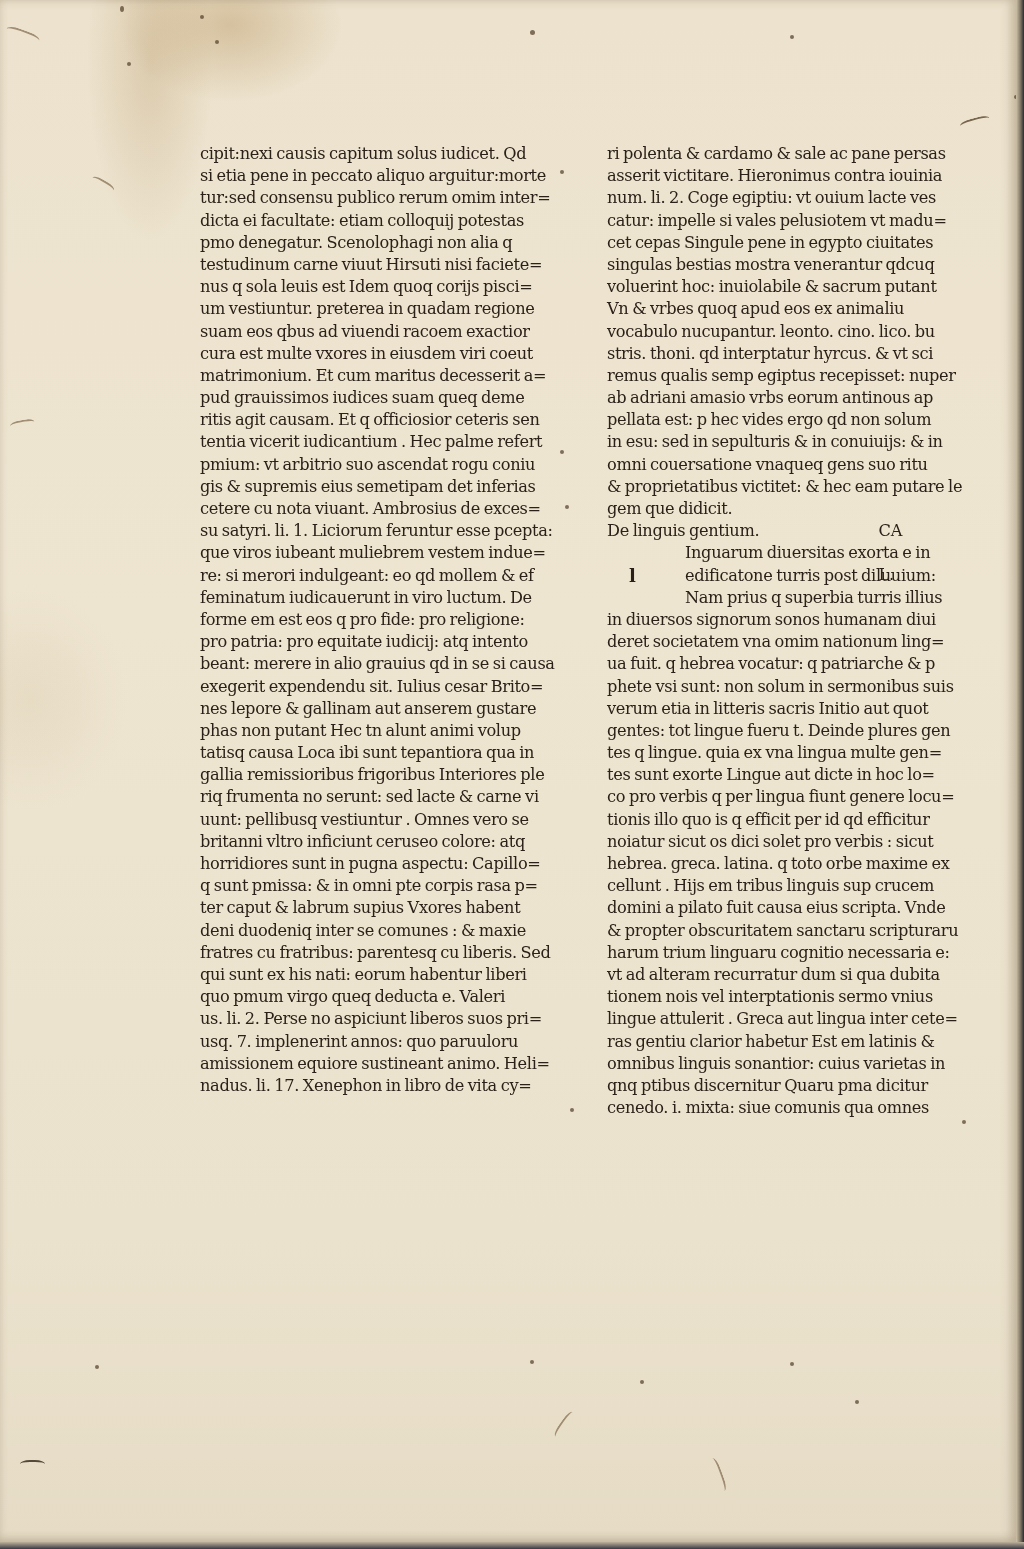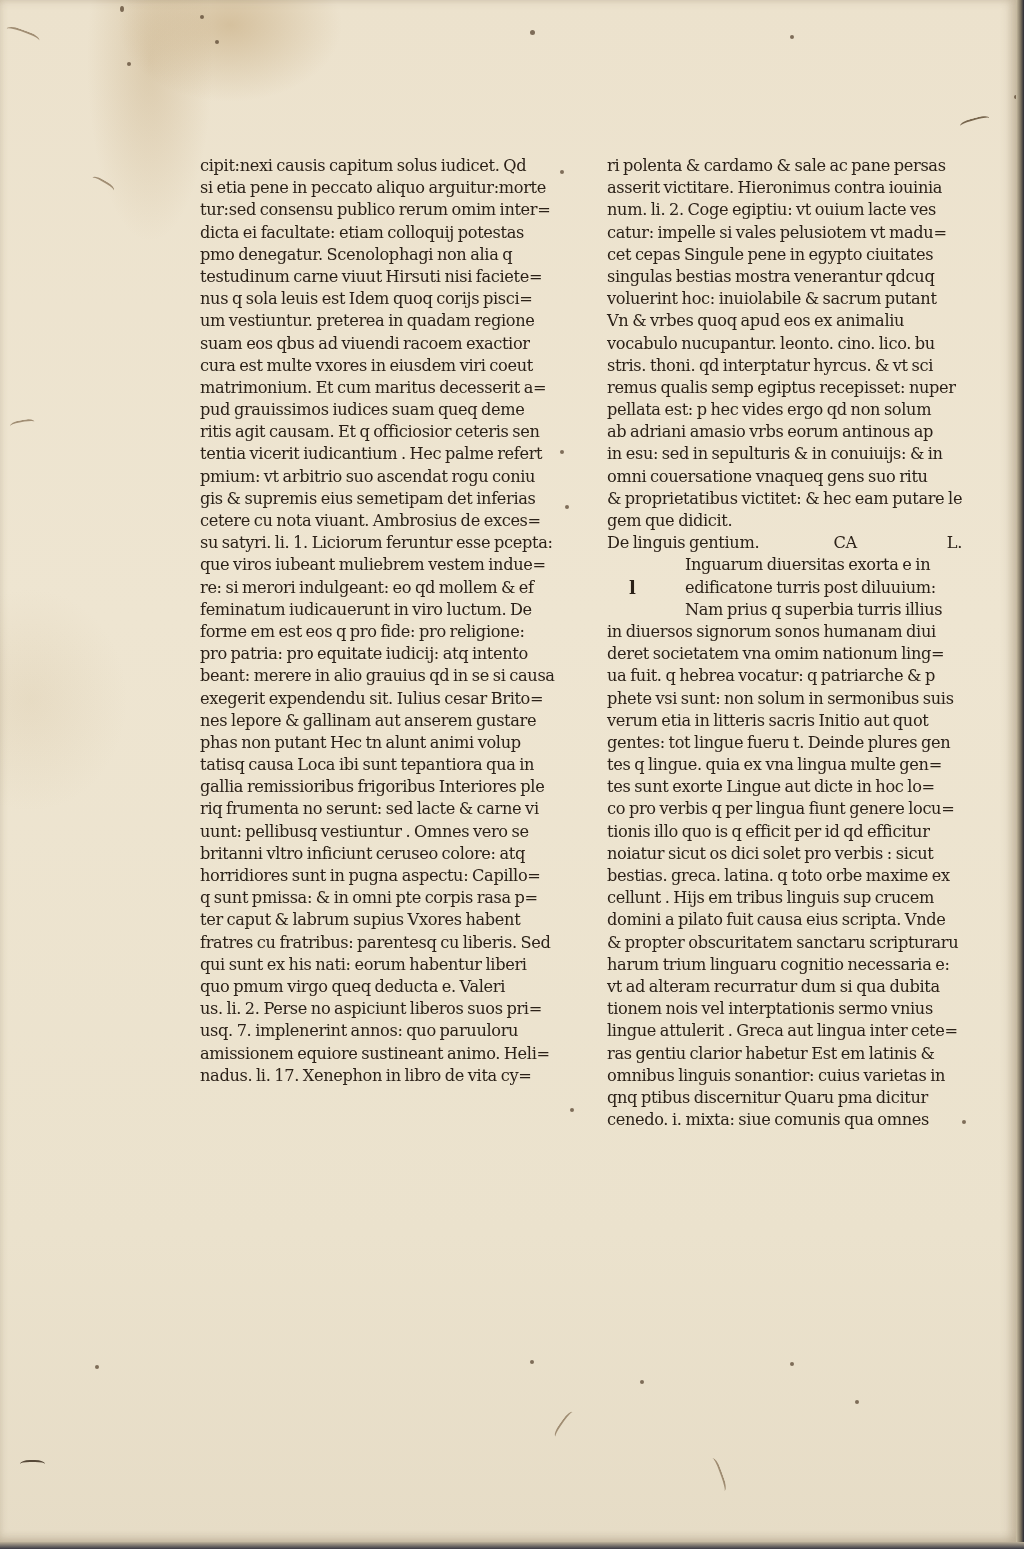--- a/index.html
+++ b/index.html
@@ -19,33 +19,33 @@
   }
   .page-edge-right {
     position: absolute; right: 0; top: 0; width: 8px; height: 1549px;
     background: linear-gradient(90deg, #cfc3a8, #7a705e 60%, #2a2a33);
   }
   .page-edge-bottom {
     position: absolute; left: 0; bottom: 0; width: 1024px; height: 7px;
     background: linear-gradient(180deg, #bdb199, #3a3a44);
   }
   .column {
-    position: absolute; top: 155px;
+    position: absolute; top: 143px;
     font-family: "DejaVu Serif", serif;
     color: #2b2118;
     font-size: 16.2px;
     line-height: 22.2px;
     letter-spacing: -0.35px;
     word-spacing: -1px;
   }
   .col-left { left: 200px; width: 372px; }
   .col-right { left: 607px; width: 355px; }
   .line { white-space: nowrap; height: 22.2px; overflow: visible; }
   .heading-row { display: flex; justify-content: space-between; white-space: nowrap; height: 22.2px; }
-  .heading-row .chapter { display: flex; gap: 30px; padding-right: 0; }
+  .heading-row .chapter { display: flex; gap: 22px; padding-right: 0; flex-direction: column; }
   .heading-row .chapter span:first-child { margin-right: 60px; }
   .indent { padding-left: 78px; }
   .initial-row { position: relative; }
   .initial-guide {
     position: absolute; left: 22px; top: 0; font-size: 18px; font-weight: bold;
   }
   .stain { position: absolute; background: #5a4632; border-radius: 50%; opacity: 0.75; }
   .worm { position: absolute; border-top: 2px solid rgba(110,85,55,0.6); border-radius: 40%; }
 </style>
 </head>
@@ -107,20 +107,21 @@
     <div class="line">nes lepore &amp; gallinam aut anserem gustare</div>
     <div class="line">phas non putant Hec tn alunt animi volup</div>
     <div class="line">tatisq causa Loca ibi sunt tepantiora qua in</div>
     <div class="line">gallia remissioribus frigoribus Interiores ple</div>
     <div class="line">riq frumenta no serunt: sed lacte &amp; carne vi</div>
     <div class="line">uunt: pellibusq vestiuntur . Omnes vero se</div>
     <div class="line">britanni vltro inficiunt ceruseo colore: atq</div>
     <div class="line">horridiores sunt in pugna aspectu: Capillo=</div>
     <div class="line">q sunt pmissa: &amp; in omni pte corpis rasa p=</div>
     <div class="line">ter caput &amp; labrum supius Vxores habent</div>
+    <div class="line">deni duodeniq inter se comunes : &amp; maxie</div>
     <div class="line">fratres cu fratribus: parentesq cu liberis. Sed</div>
     <div class="line">qui sunt ex his nati: eorum habentur liberi</div>
     <div class="line">quo pmum virgo queq deducta e. Valeri</div>
     <div class="line">us. li. 2. Perse no aspiciunt liberos suos pri=</div>
     <div class="line">usq. 7. implenerint annos: quo paruuloru</div>
     <div class="line">amissionem equiore sustineant animo. Heli=</div>
     <div class="line">nadus. li. 17. Xenephon in libro de vita cy=</div>
   </div>
 
   <div class="column col-right">
@@ -128,22 +129,22 @@
     <div class="line">asserit victitare. Hieronimus contra iouinia</div>
     <div class="line">num. li. 2. Coge egiptiu: vt ouium lacte ves</div>
     <div class="line">catur: impelle si vales pelusiotem vt madu=</div>
     <div class="line">cet cepas Singule pene in egypto ciuitates</div>
     <div class="line">singulas bestias mostra venerantur qdcuq</div>
     <div class="line">voluerint hoc: inuiolabile &amp; sacrum putant</div>
     <div class="line">Vn &amp; vrbes quoq apud eos ex animaliu</div>
     <div class="line">vocabulo nucupantur. leonto. cino. lico. bu</div>
     <div class="line">stris. thoni. qd interptatur hyrcus. &amp; vt sci</div>
     <div class="line">remus qualis semp egiptus recepisset: nuper</div>
+    <div class="line">ab adriani amasio vrbs eorum antinous ap</div>
     <div class="line">pellata est: p hec vides ergo qd non solum</div>
-    <div class="line">ab adriani amasio vrbs eorum antinous ap</div>
     <div class="line">in esu: sed in sepulturis &amp; in conuiuijs: &amp; in</div>
     <div class="line">omni couersatione vnaqueq gens suo ritu</div>
     <div class="line">&amp; proprietatibus victitet: &amp; hec eam putare le</div>
     <div class="line">gem que didicit.</div>
 
     <div class="heading-row">
       <span>De linguis gentium.</span>
       <span class="chapter">
         <span>CA</span>
         <span>L.</span>
@@ -162,21 +163,21 @@
     <div class="line">deret societatem vna omim nationum ling=</div>
     <div class="line">ua fuit. q hebrea vocatur: q patriarche &amp; p</div>
     <div class="line">phete vsi sunt: non solum in sermonibus suis</div>
     <div class="line">verum etia in litteris sacris Initio aut quot</div>
     <div class="line">gentes: tot lingue fueru t. Deinde plures gen</div>
     <div class="line">tes q lingue. quia ex vna lingua multe gen=</div>
     <div class="line">tes sunt exorte Lingue aut dicte in hoc lo=</div>
     <div class="line">co pro verbis q per lingua fiunt genere locu=</div>
     <div class="line">tionis illo quo is q efficit per id qd efficitur</div>
     <div class="line">noiatur sicut os dici solet pro verbis : sicut</div>
-    <div class="line">bestias. greca. latina. q toto orbe maxime ex</div>
+    <div class="line">hebrea. greca. latina. q toto orbe maxime ex</div>
     <div class="line">cellunt . Hijs em tribus linguis sup crucem</div>
     <div class="line">domini a pilato fuit causa eius scripta. Vnde</div>
     <div class="line">&amp; propter obscuritatem sanctaru scripturaru</div>
     <div class="line">harum trium linguaru cognitio necessaria e:</div>
     <div class="line">vt ad alteram recurratur dum si qua dubita</div>
     <div class="line">tionem nois vel interptationis sermo vnius</div>
     <div class="line">lingue attulerit . Greca aut lingua inter cete=</div>
     <div class="line">ras gentiu clarior habetur Est em latinis &amp;</div>
     <div class="line">omnibus linguis sonantior: cuius varietas in</div>
     <div class="line">qnq ptibus discernitur Quaru pma dicitur</div>

